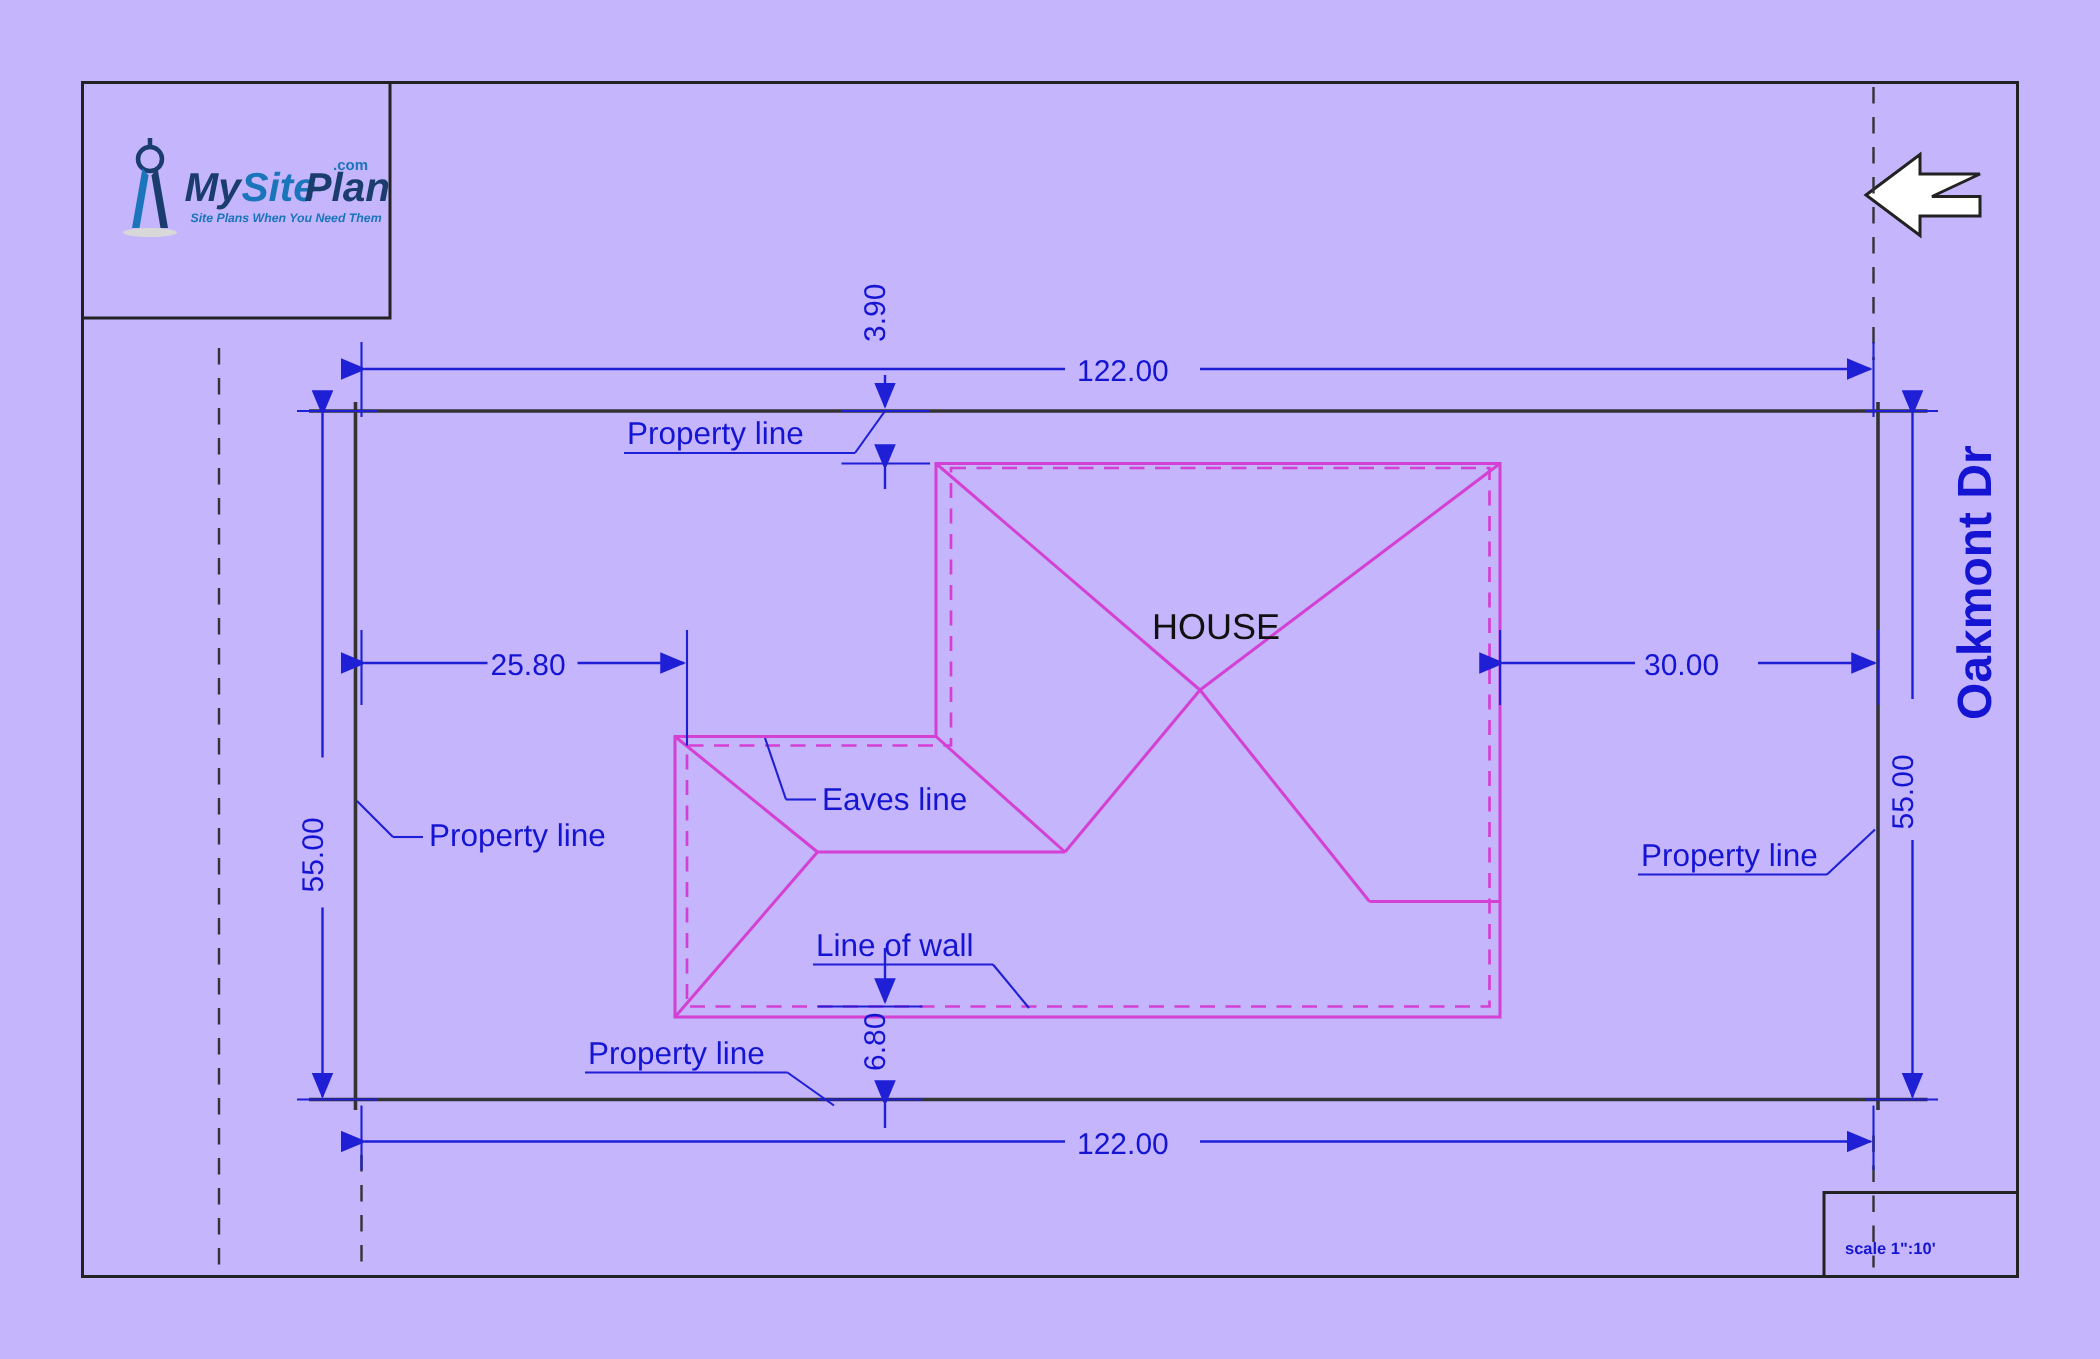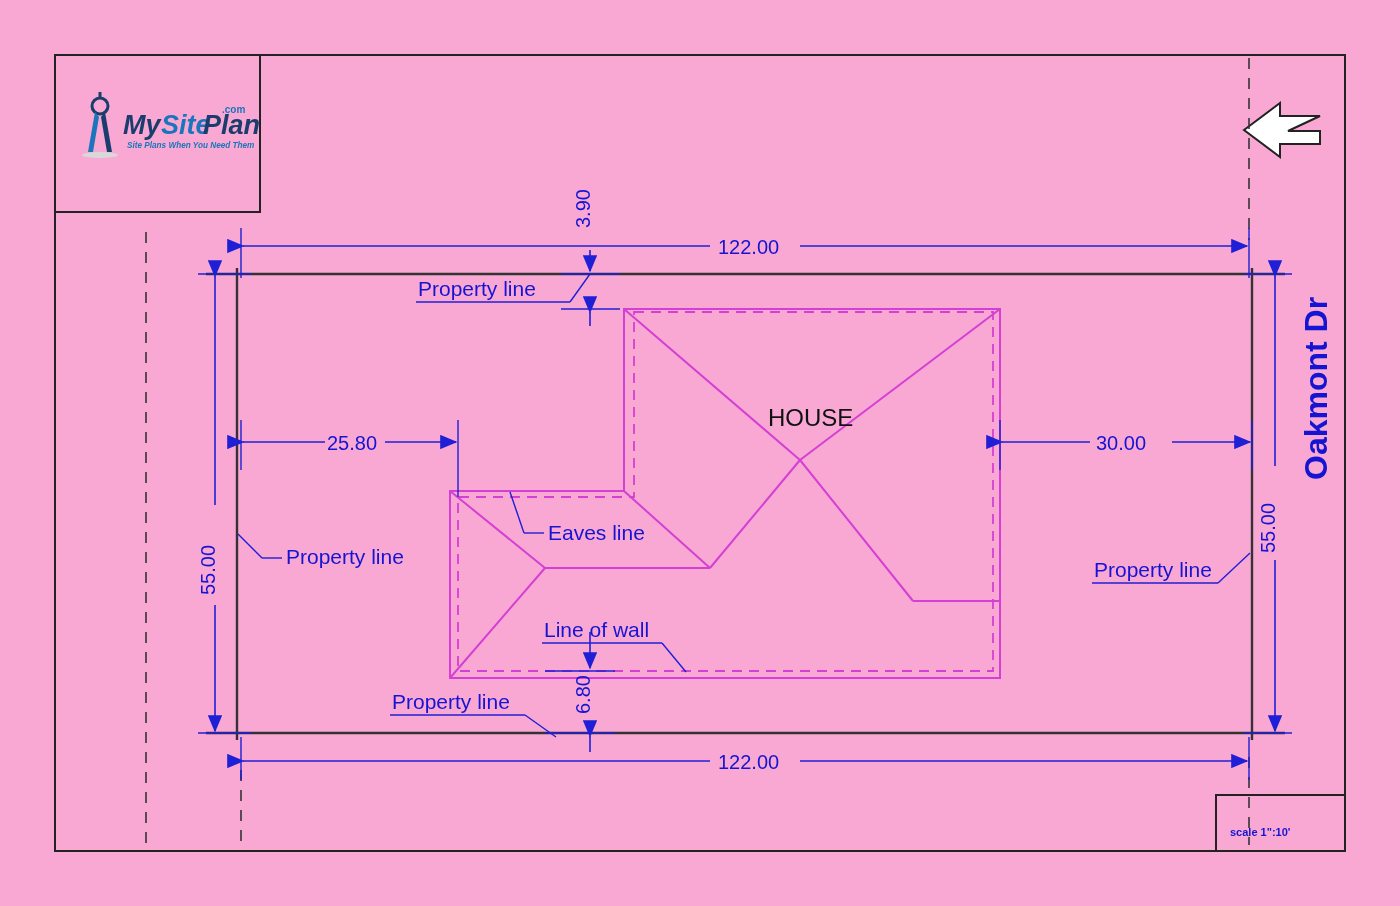--- a/index.html
+++ b/index.html
@@ -7,21 +7,21 @@
     padding: 0;
     background: #ffffff;
   }
   body {
     font-family: "Liberation Sans", sans-serif;
   }
   #sheet {
     position: relative;
     width: 1400px;
     height: 906px;
-    background: #f9a8d4;
+    background: #c4b5fd;
     overflow: hidden;
   }
   #plan-svg {
     position: absolute;
     left: 0;
     top: 0;
     width: 1400px;
     height: 906px;
   }
   .dim-text {

